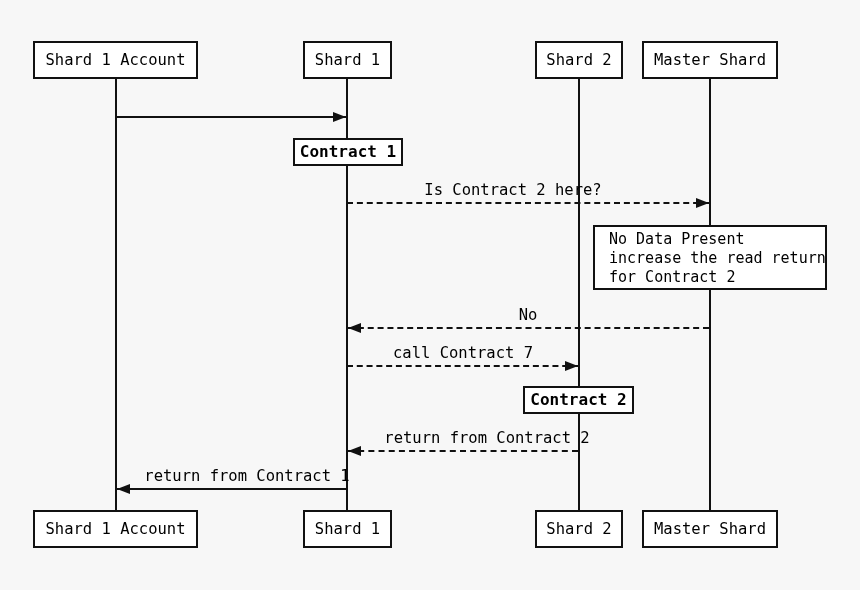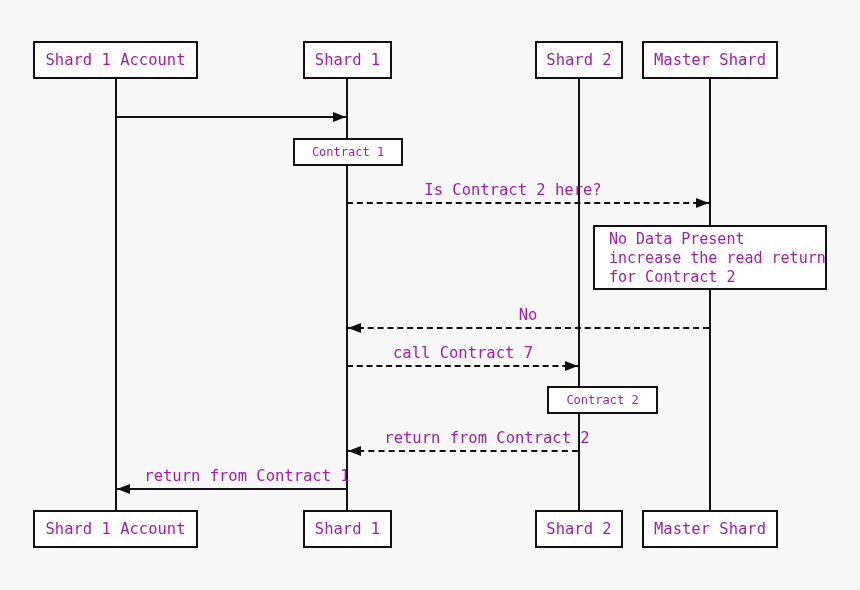--- a/index.html
+++ b/index.html
@@ -7,21 +7,21 @@
     padding: 0;
     background: #f7f7f7;
     font-family: "DejaVu Sans Mono", "Liberation Mono", monospace;
   }
   .diagram {
     position: relative;
     width: 860px;
     height: 590px;
     background: #f7f7f7;
     overflow: hidden;
-    color: #a21caf;
+    color: #000000;
   }
   .lifeline {
     position: absolute;
     width: 0;
     border-left: 2px solid #111;
   }
   .pbox {
     position: absolute;
     box-sizing: border-box;
     height: 38px;
@@ -33,23 +33,24 @@
     white-space: nowrap;
   }
   .abox {
     position: absolute;
     box-sizing: border-box;
     height: 28px;
     background: #ffffff;
     border: 2px solid #111;
     text-align: center;
     line-height: 24px;
-    font-size: 12px;
+    font-size: 16px;
     white-space: nowrap;
     z-index: 3;
+    font-weight: bold;
   }
   .msg-line {
     position: absolute;
     height: 0;
     z-index: 1;
   }
   .msg-line.solid { border-top: 2px solid #111; }
   .msg-line.dashed { border-top: 2px dashed #111; }
   .msg-label {
     position: absolute;
@@ -121,21 +122,21 @@
   </div>
 
   <div class="msg-label" style="left:347px; top:306px; width:362px;">No</div>
   <div class="msg-line dashed" style="left:348px; top:327px; width:361px;"></div>
   <div class="ah left" style="left:348px; top:323px;"></div>
 
   <div class="msg-label" style="left:347px; top:344px; width:232px;">call Contract 7</div>
   <div class="msg-line dashed" style="left:347px; top:365px; width:231px;"></div>
   <div class="ah right" style="left:565px; top:361px;"></div>
 
-  <div class="abox" style="left:523px; top:386px; width:111px;margin-left:24px;">
+  <div class="abox" style="left:523px; top:386px; width:111px;">
     <span>Contract 2</span>
   </div>
 
   <div class="msg-label" style="left:347px; top:429px; width:280px;">return from Contract 2</div>
   <div class="msg-line dashed" style="left:348px; top:450px; width:230px;"></div>
   <div class="ah left" style="left:348px; top:446px;"></div>
 
   <div class="msg-label" style="left:116px; top:467px; width:230px;margin-left:16px;">return from Contract 1</div>
   <div class="msg-line solid" style="left:117px; top:488px; width:229px;"></div>
   <div class="ah left" style="left:117px; top:484px;"></div>

